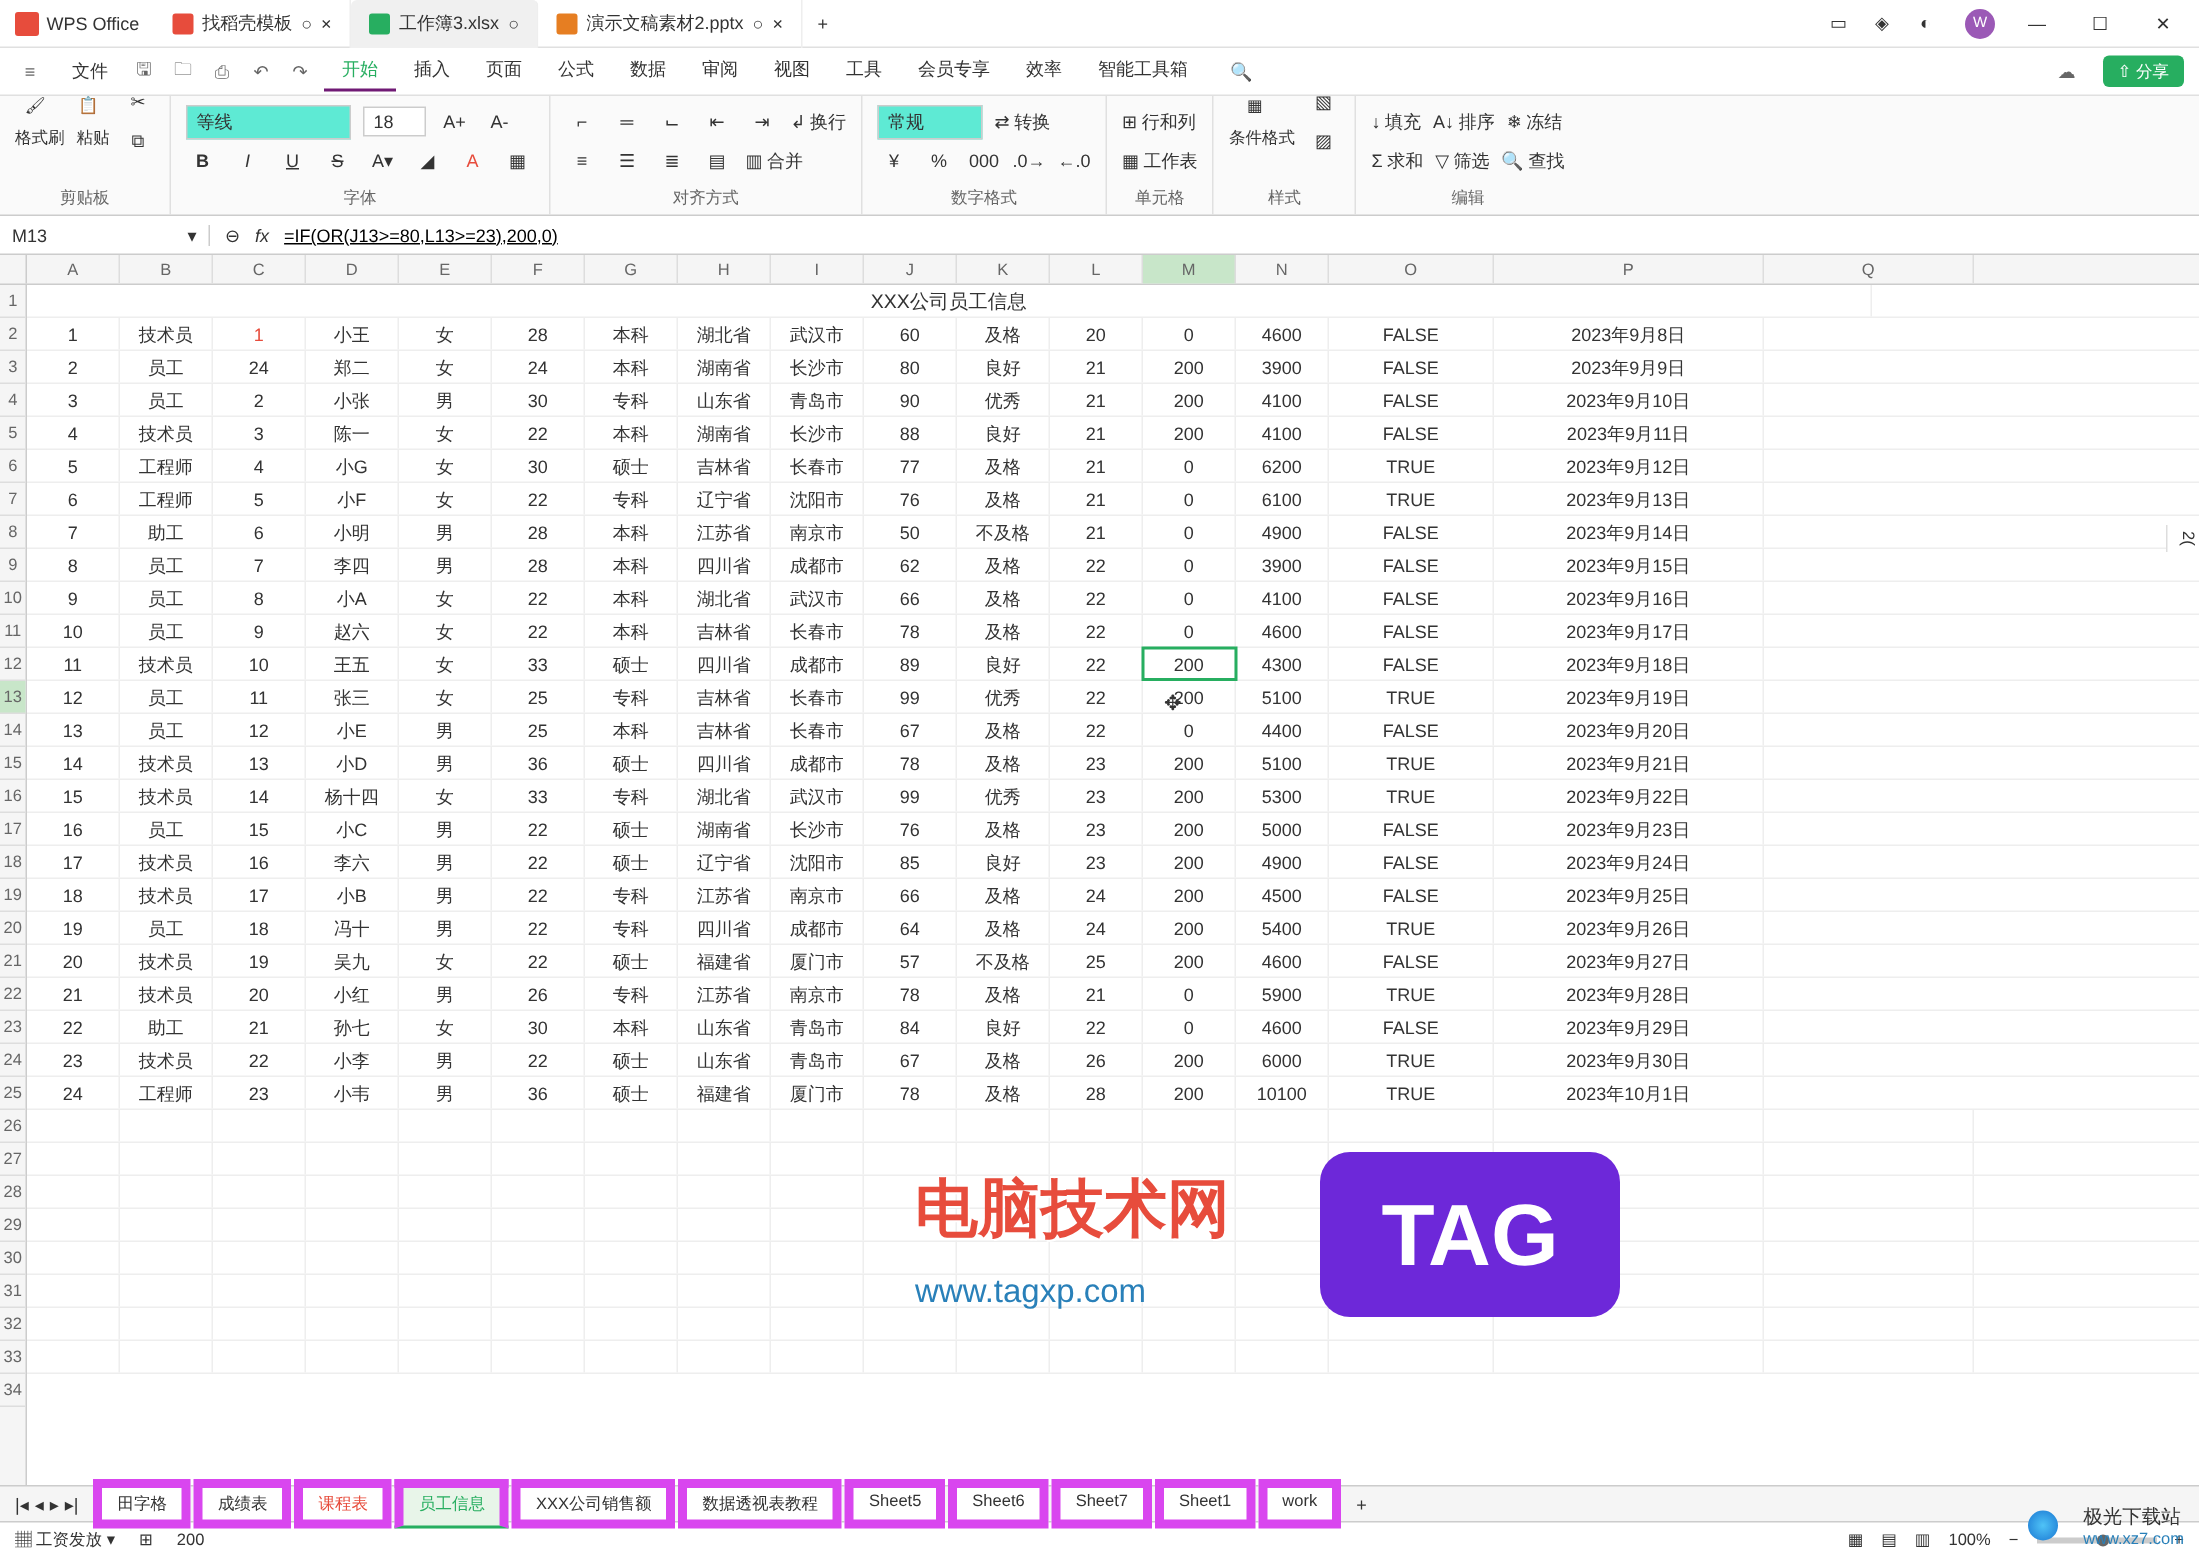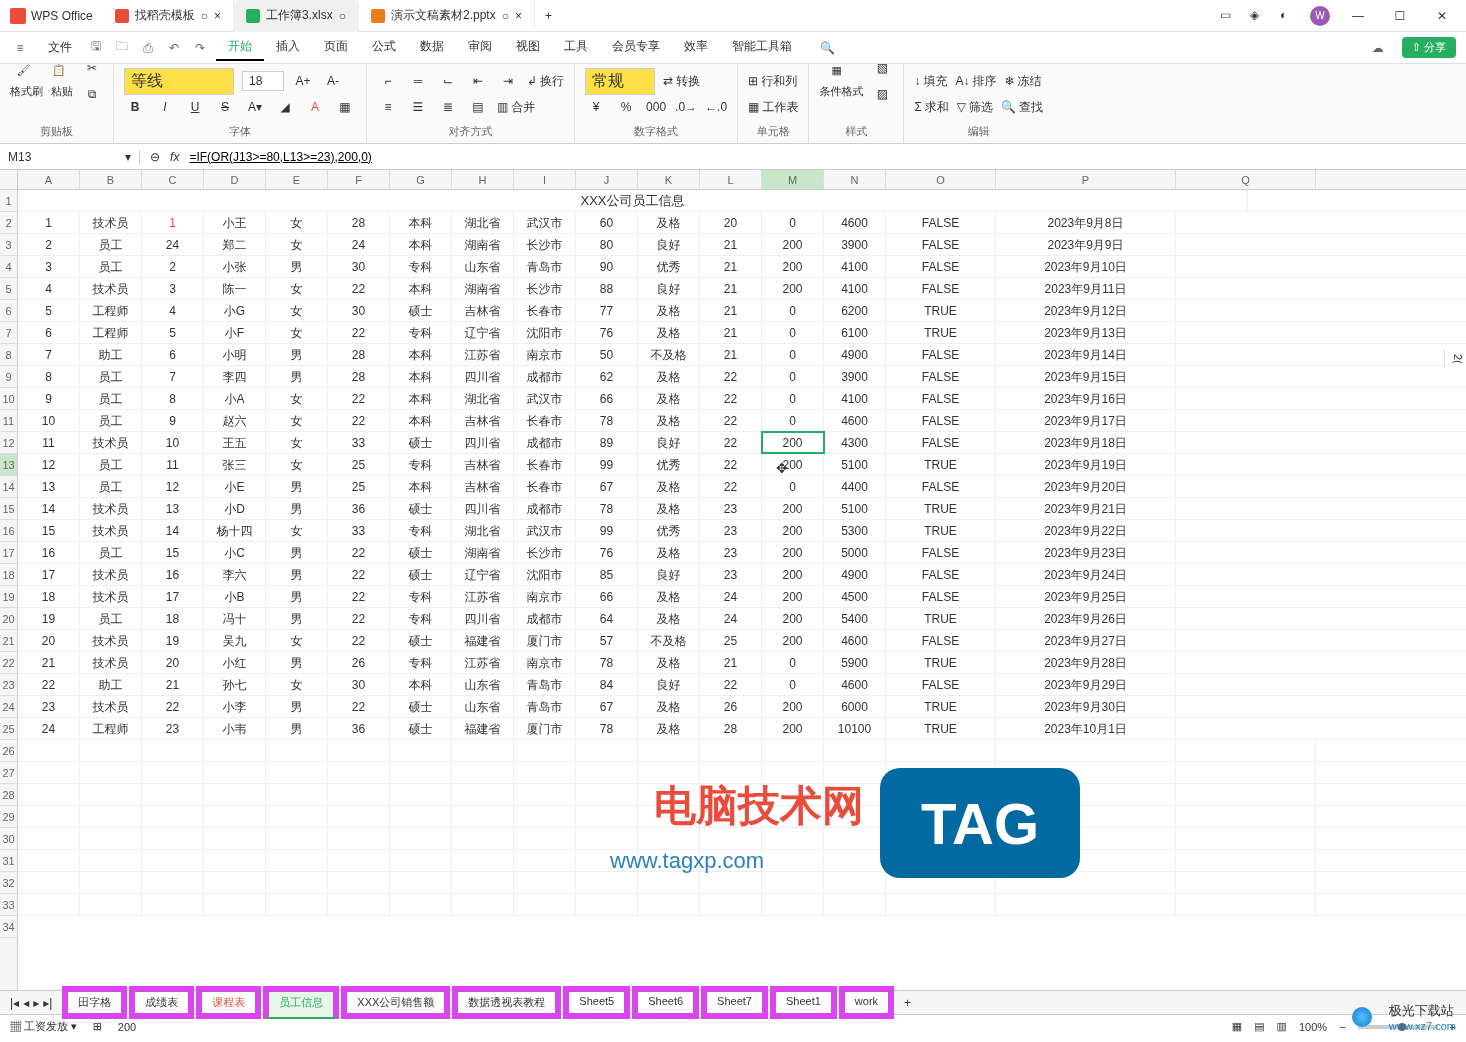--- a/index.html
+++ b/index.html
@@ -17,32 +17,32 @@
 .tab-icon.orange { background: #e67e22; }
 .title-right { margin-left: auto; display: flex; align-items: center; gap: 14px; padding-right: 10px; }
 .title-icon { width: 16px; height: 16px; cursor: pointer; }
 .avatar { width: 20px; height: 20px; border-radius: 50%; background: #9b59b6; color: #fff; display: flex; align-items: center; justify-content: center; font-size: 10px; }
 .win-btn { width: 28px; height: 20px; display: flex; align-items: center; justify-content: center; cursor: pointer; }
 
 
 .menu-bar { height: 32px; display: flex; align-items: center; padding: 0 10px; gap: 2px; border-bottom: 1px solid #e0e0e0; }
 .menu-icon { width: 20px; height: 20px; cursor: pointer; margin-right: 4px; display: flex; align-items: center; justify-content: center; color: #666; }
 .menu-item { padding: 4px 12px; cursor: pointer; color: #333; }
-.menu-item.active { color: #27ae60; border-bottom: 2px solid #000000; }
+.menu-item.active { color: #27ae60; border-bottom: 2px solid #701a75; }
 .menu-right { margin-left: auto; display: flex; align-items: center; gap: 10px; }
 .share-btn { background: #27ae60; color: #fff; padding: 3px 10px; border-radius: 4px; cursor: pointer; font-size: 11px; }
 
 
 .ribbon { height: 80px; display: flex; border-bottom: 1px solid #ccc; background: #fafafa; }
 .ribbon-group { border-right: 1px solid #e0e0e0; padding: 4px 10px; display: flex; flex-direction: column; }
 .ribbon-row { display: flex; align-items: center; gap: 8px; height: 26px; }
 .ribbon-label { text-align: center; font-size: 11px; color: #666; margin-top: auto; }
 .ribbon-btn { display: flex; flex-direction: column; align-items: center; gap: 2px; cursor: pointer; font-size: 11px; }
 .ribbon-icon { width: 20px; height: 18px; }
-.font-select { border: 1px solid #ccc; padding: 2px 18px 2px 6px; background: #fde047; width: 110px; font-size: 16px; }
+.font-select { border: 1px solid #ccc; padding: 2px 18px 2px 6px; background: #5eead4; width: 110px; font-size: 12px; }
 .size-select { border: 1px solid #ccc; padding: 2px 18px 2px 6px; background: #fff; width: 42px; font-size: 12px; }
 .small-btn { width: 22px; height: 22px; display: flex; align-items: center; justify-content: center; cursor: pointer; font-size: 12px; }
 .r-item { display: flex; align-items: center; gap: 3px; font-size: 12px; cursor: pointer; }
 
 
 .formula-bar { height: 26px; display: flex; align-items: center; border-bottom: 1px solid #ccc; }
 .name-box { width: 140px; border-right: 1px solid #ccc; padding: 0 8px; text-align: center; display: flex; align-items: flex-start; justify-content: space-between; gap: 12px; }
 .fx-area { display: flex; align-items: center; gap: 10px; padding: 0 10px; flex: 1; }
 .fx-input { flex: 1; border: none; outline: none; font-size: 12px; text-decoration: underline; }
 
@@ -71,23 +71,23 @@
 .sheet-tab.active { background: #e8f5e9; color: #27ae60; border-bottom: 2px solid #27ae60; }
 .sheet-tab.highlight { color: #e74c3c; }
 
 
 .status-bar { height: 24px; display: flex; align-items: center; border-top: 1px solid #ccc; padding: 0 10px; font-size: 11px; gap: 16px; }
 .status-right { margin-left: auto; display: flex; align-items: center; gap: 12px; }
 .zoom-slider { width: 80px; height: 4px; background: #ccc; position: relative; }
 .zoom-knob { position: absolute; width: 8px; height: 8px; background: #666; border-radius: 50%; top: -2px; left: 50%; }
 
 
-.wm1 { position: absolute; left: 610px; top: 778px; font-size: 42px; font-weight: bold; color: #e74c3c; text-shadow: 1px 1px 0 #fff; margin-left: 44px; }
+.wm1 { position: absolute; left: 610px; top: 778px; font-size: 42px; font-weight: bold; color: #e74c3c; text-shadow: 1px 1px 0 #fff; }
 .wm1-url { position: absolute; left: 610px; top: 848px; font-size: 22px; color: #2980b9; }
-.wm2 { position: absolute; left: 880px; top: 768px; width: 200px; height: 110px; background: #0369a1; border-radius: 20px; display: flex; align-items: center; justify-content: center; color: #fff; font-size: 58px; font-weight: bold; }
+.wm2 { position: absolute; left: 880px; top: 768px; width: 200px; height: 110px; background: #6d28d9; border-radius: 20px; display: flex; align-items: center; justify-content: center; color: #fff; font-size: 58px; font-weight: bold; }
 .wm3 { position: absolute; right: 10px; bottom: 10px; display: flex; align-items: center; gap: 17px; font-size: 13px; }
 .wm3-logo { width: 20px; height: 20px; border-radius: 50%; background: radial-gradient(#4fc3f7, #1976d2); }
 .wm3-sub { color: #2980b9; font-size: 11px; }
 
 
 .cA{width:62px}.cB{width:62px}.cC{width:62px}.cD{width:62px}.cE{width:62px}.cF{width:62px}.cG{width:62px}.cH{width:62px}.cI{width:62px}.cJ{width:62px}.cK{width:62px}.cL{width:62px}.cM{width:62px}.cN{width:62px}.cO{width:110px}.cP{width:180px}.cQ{width:140px}
 </style>
 </head>
 <body>
 

